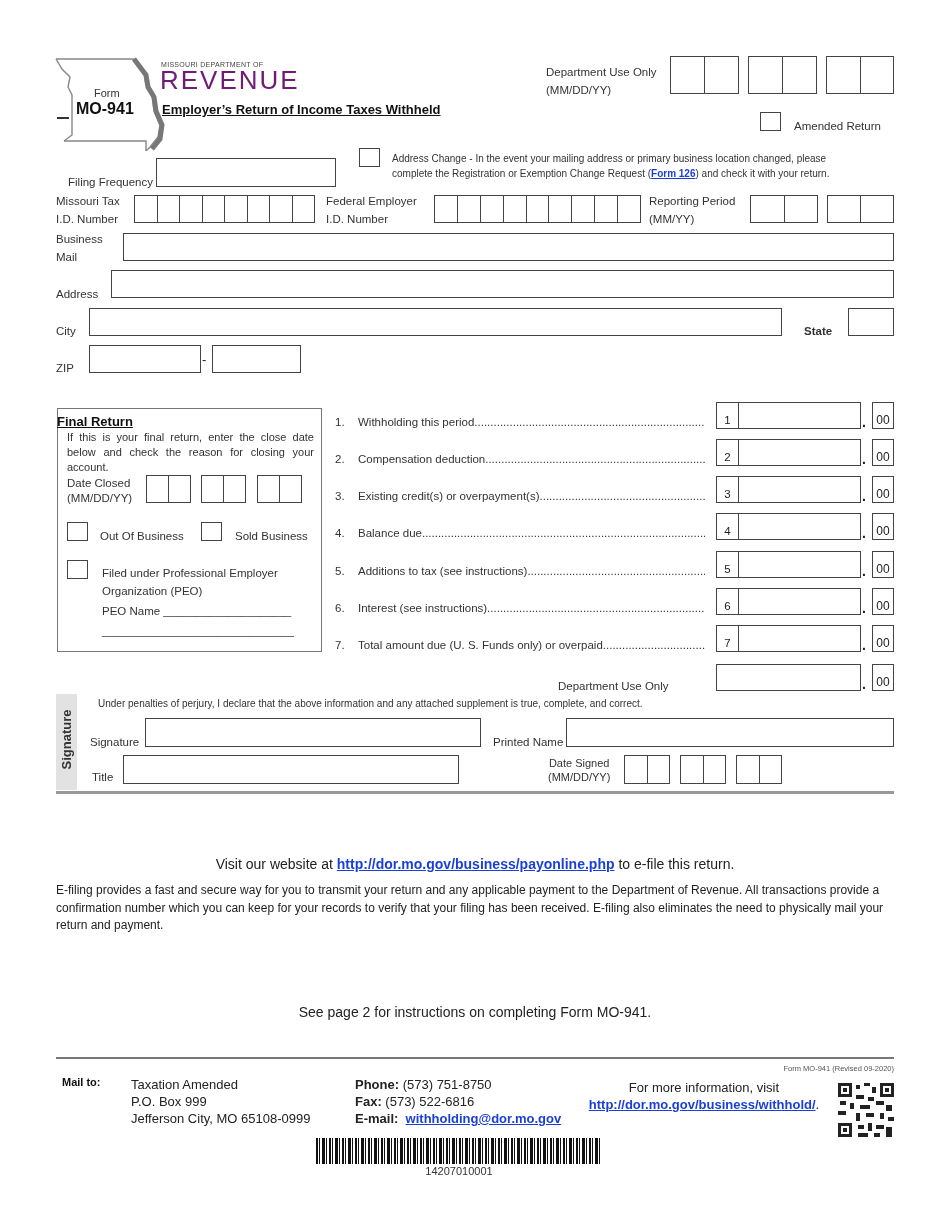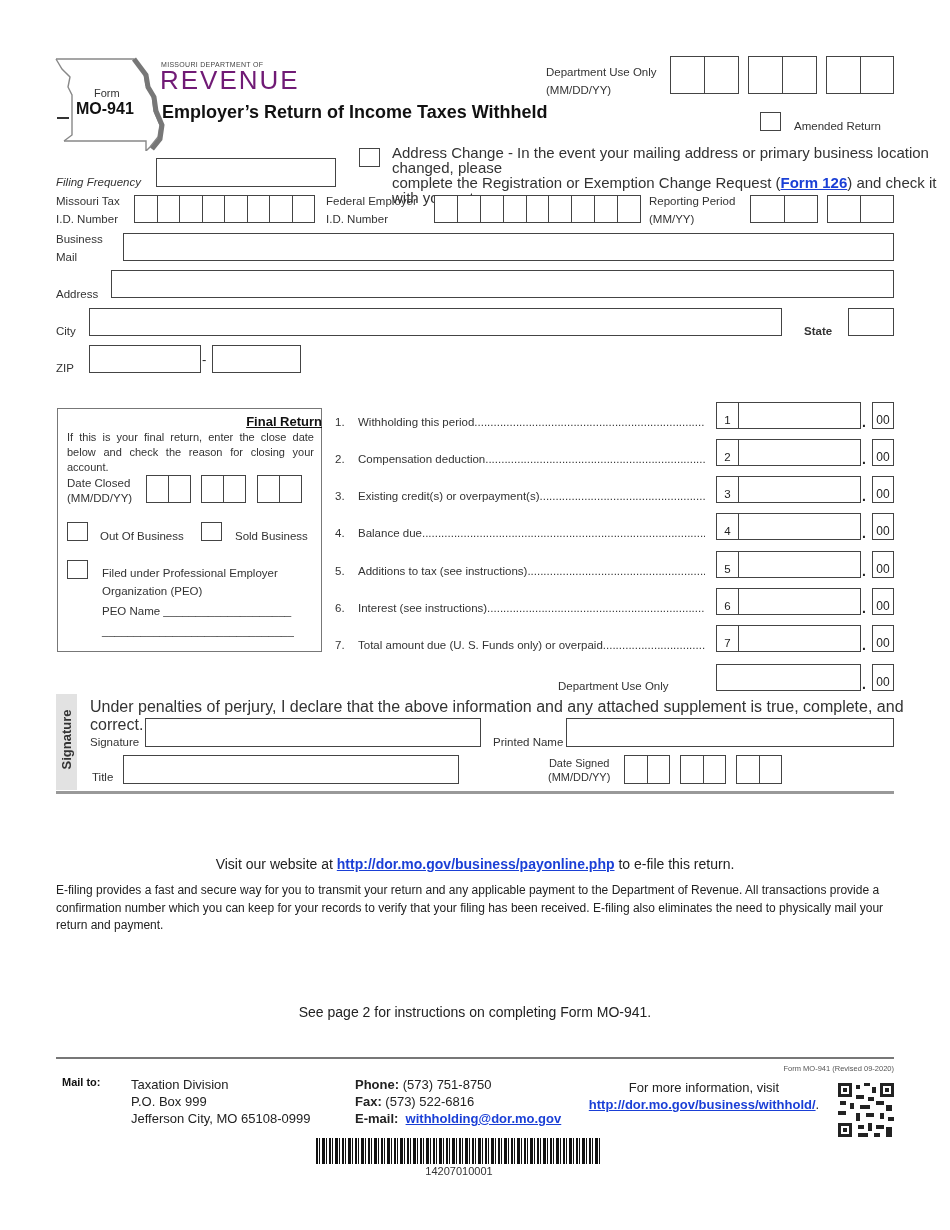--- a/index.html
+++ b/index.html
@@ -25,21 +25,21 @@
 <svg class="abs" style="left:54px;top:55px;" width="112" height="96" viewBox="0 0 112 96">
   <path d="M2 4 L80 4 L84 10 L90 18 L92 30 L98 40 L100 56 L106 70 L104 82 L96 92 L92 96 L92 86 L10 86" fill="none" stroke="#888" stroke-width="1.4"></path>
   <path d="M2 4 L8 14 L16 22 L14 32 L18 40 L18 80 L10 86" fill="none" stroke="#888" stroke-width="1.4"></path>
   <path d="M80 4 L86 12 L92 20 L94 32 L100 42 L102 56 L108 70 L106 84 L98 94" fill="none" stroke="#777" stroke-width="5"></path>
 </svg>
 <div class="abs" style="left:94px;top:87px;font-size:11px;color:#333;">Form</div>
 <div class="abs" style="left:74px;top:100px;font-size:16px;font-weight:bold;color:#111;background:#fff;padding:0 2px;">MO-941</div>
 <div class="abs" style="left:57px;top:117px;width:12px;height:2px;background:#333;"></div>
 <div class="abs" style="left:161px;top:61px;font-size:7px;letter-spacing:0.3px;color:#444;">MISSOURI DEPARTMENT OF</div>
 <div class="abs" style="left:160px;top:66px;font-size:26px;letter-spacing:2px;color:#701a75;line-height:28px;">REVENUE</div>
-<div class="abs" style="left:162px;top:102px;font-size:18px;font-weight:bold;color:#111;">Employer’s Return of Income Taxes Withheld</div>
+<div class="abs" style="left:162px;top:102px;font-size:13px;font-weight:bold;color:#111;text-decoration:underline;">Employer’s Return of Income Taxes Withheld</div>
 
 <div class="abs lbl" style="left:546px;top:63px;">
   <div>Department Use Only</div>
   <div>(MM/DD/YY)</div>
 </div>
 <div class="cells" style="left:670px;top:56px;width:69px;height:38px;">
     <div class="c"></div>
     <div class="c"></div>
   </div>
 <div class="cells" style="left:748px;top:56px;width:69px;height:38px;">
@@ -47,26 +47,26 @@
     <div class="c"></div>
   </div>
 <div class="cells" style="left:826px;top:56px;width:68px;height:38px;">
     <div class="c"></div>
     <div class="c"></div>
   </div>
 <div class="chk" style="left:760px;top:112px;"></div>
 <div class="abs lbl" style="left:794px;top:117px;">Amended Return</div>
 
 <div class="chk" style="left:359px;top:148px;"></div>
-<div class="abs" style="left:392px;top:145px;font-size:15px;color:#333;line-height:15px;">
+<div class="abs" style="left:392px;top:151px;font-size:10px;color:#333;line-height:15px;">
   <div>Address Change - In the event your mailing address or primary business location changed, please</div>
   <div><span>complete the Registration or Exemption Change Request (</span><span class="link">Form 126</span><span>) and check it with your return.</span></div>
 </div>
 
-<div class="abs lbl" style="left:56px;top:173px;font-style:italic;">Filing Frequency</div>
+<div class="abs lbl" style="left:68px;top:173px;">Filing Frequency</div>
 <div class="box" style="left:156px;top:158px;width:180px;height:29px;"></div>
 
 <div class="abs lbl" style="left:56px;top:192px;">
   <div>Missouri Tax</div>
   <div>I.D. Number</div>
 </div>
 <div class="cells" style="left:134px;top:195px;width:181px;height:28px;">
   <div class="c"></div>
     <div class="c"></div>
     <div class="c"></div>
@@ -114,21 +114,21 @@
 <div class="abs lbl" style="left:56px;top:322px;">City</div>
 <div class="box" style="left:89px;top:308px;width:693px;height:28px;"></div>
 <div class="abs lbl" style="left:804px;top:322px;font-weight:bold;">State</div>
 <div class="box" style="left:848px;top:308px;width:46px;height:28px;"></div>
 <div class="abs lbl" style="left:56px;top:359px;">ZIP</div>
 <div class="box" style="left:89px;top:345px;width:112px;height:28px;"></div>
 <div class="abs" style="left:202px;top:352px;font-size:13px;">-</div>
 <div class="box" style="left:212px;top:345px;width:89px;height:28px;"></div>
 
 <div class="abs" style="left:57px;top:408px;width:265px;height:244px;border:1.3px solid #777;box-sizing:border-box;"></div>
-<div class="abs" style="left:57px;top:414px;width:265px;text-align:right;font-size:13px;font-weight:bold;text-decoration:underline;color:#111;">Final Return</div>
+<div class="abs" style="left:57px;top:414px;width:265px;text-align:left;font-size:13px;font-weight:bold;text-decoration:underline;color:#111;">Final Return</div>
 <div class="abs" style="left:67px;top:430px;width:247px;font-size:11px;line-height:15px;text-align:justify;color:#333;">If this is your final return, enter the close date below and check the reason for closing your account.</div>
 <div class="abs lbl" style="left:67px;top:476px;line-height:15px;">
   <div>Date Closed</div>
   <div>(MM/DD/YY)</div>
 </div>
 <div class="cells" style="left:146px;top:475px;width:45px;height:28px;">
     <div class="c"></div>
     <div class="c"></div>
   </div>
 <div class="cells" style="left:201px;top:475px;width:45px;height:28px;">
@@ -196,21 +196,21 @@
     <div class="cents" style="top: 625px;">00</div>
   </div>
 
 <div class="abs lbl" style="left:558px;top:677px;">Department Use Only</div>
 <div class="box" style="left:716px;top:664px;width:145px;height:27px;"></div>
 <div class="dot" style="top:676px;">.</div>
 <div class="cents" style="top:664px;">00</div>
 
 <div class="abs" style="left:56px;top:694px;width:21px;height:96px;background:#e2e2e2;"></div>
 <div class="abs" style="left:26px;top:732px;width:80px;text-align:center;font-size:13px;font-weight:bold;color:#333;transform:rotate(-90deg);">Signature</div>
-<div class="abs" style="left:90px;top:698px;font-size:16px;color:#333;">Under penalties of perjury, I declare that the above information and any attached supplement is true, complete, and correct.</div>
+<div class="abs" style="left:98px;top:698px;font-size:10px;color:#333;">Under penalties of perjury, I declare that the above information and any attached supplement is true, complete, and correct.</div>
 <div class="abs lbl" style="left:90px;top:733px;">Signature</div>
 <div class="box" style="left:145px;top:718px;width:336px;height:29px;"></div>
 <div class="abs lbl" style="left:493px;top:733px;">Printed Name</div>
 <div class="box" style="left:566px;top:718px;width:328px;height:29px;"></div>
 <div class="abs lbl" style="left:92px;top:768px;">Title</div>
 <div class="box" style="left:123px;top:755px;width:336px;height:29px;"></div>
 <div class="abs" style="left:548px;top:756px;font-size:11px;color:#333;line-height:14px;text-align:center;">
   <div>Date Signed</div>
   <div>(MM/DD/YY)</div>
 </div>
@@ -231,21 +231,21 @@
 <div class="abs" style="left:56px;top:856px;width:838px;text-align:center;font-size:14px;color:#222;">
   <span>Visit our website at </span><span class="link">http://dor.mo.gov/business/payonline.php</span><span> to e-file this return.</span>
 </div>
 <div class="abs" style="left:56px;top:882px;width:838px;font-size:12px;line-height:17.5px;color:#222;">E-filing provides a fast and secure way for you to transmit your return and any applicable payment to the Department of Revenue.  All transactions provide a confirmation number which you can keep for your records to verify that your filing has been received.  E-filing also eliminates the need to physically mail your return and payment.</div>
 <div class="abs" style="left:56px;top:971px;width:838px;text-align:center;font-size:14px;color:#222;margin-top:33px;">See page 2 for instructions on completing Form MO-941.</div>
 
 <div class="abs" style="left:56px;top:1057px;width:838px;height:2px;background:#777;"></div>
 <div class="abs" style="left:600px;top:1064px;width:294px;text-align:right;font-size:7.5px;color:#555;">Form MO-941  (Revised 09-2020)</div>
 <div class="abs" style="left:62px;top:1076px;font-size:11px;font-weight:bold;color:#111;">Mail to:</div>
 <div class="abs" style="left:131px;top:1076px;font-size:13px;line-height:17px;color:#222;">
-  <div>Taxation Division</div>
+  <div>Taxation Amended</div>
   <div>P.O. Box 999</div>
   <div>Jefferson City, MO 65108-0999</div>
 </div>
 <div class="abs" style="left:355px;top:1076px;font-size:13px;line-height:17px;color:#222;">
   <div><b>Phone:</b><span> (573) 751-8750</span></div>
   <div><b>Fax:</b><span> (573) 522-6816</span></div>
   <div><b>E-mail:</b>&nbsp; <span class="link">withholding@dor.mo.gov</span></div>
 </div>
 <div class="abs" style="left:578px;top:1079px;width:252px;text-align:center;font-size:13px;line-height:17px;color:#222;">
   <div>For more information, visit</div>

